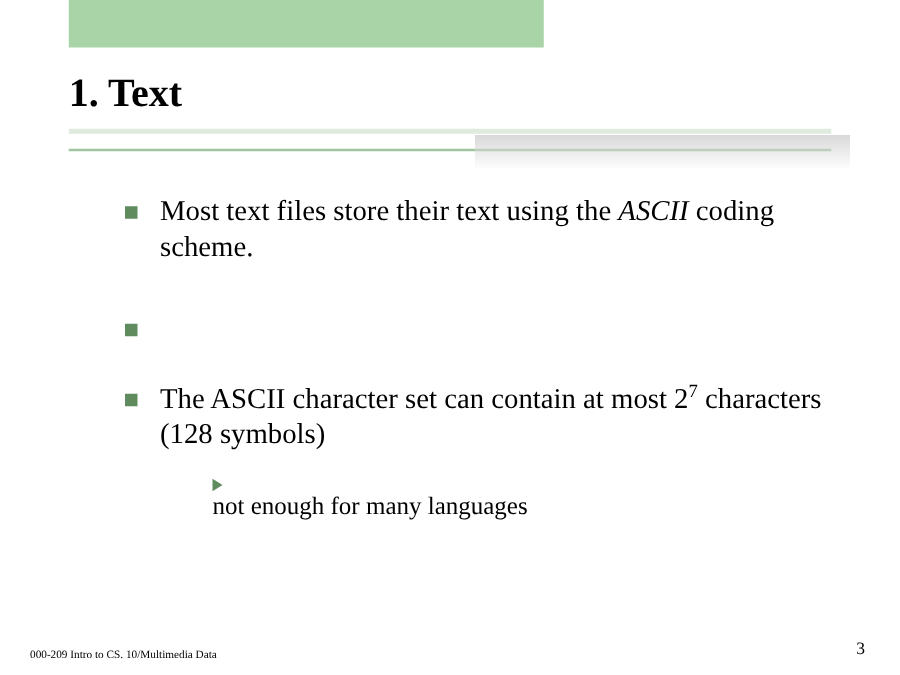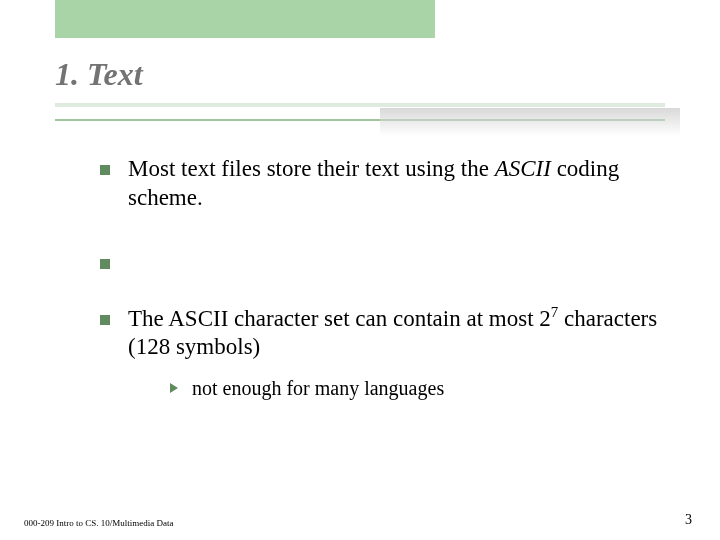--- a/index.html
+++ b/index.html
@@ -19,23 +19,22 @@
   }
   .heading-wrap {
     position: absolute;
     top: 56px;
     left: 55px;
     right: 55px;
   }
   .heading {
     font-size: 32px;
     font-weight: bold;
-    color: #737373;
+    color: #000000;
     padding-bottom: 10px;
-    font-style: italic;
   }
   .underline-outer {
     height: 4px;
     background: #e0ebe0;
     position: relative;
   }
   .underline-inner {
     position: absolute;
     top: 16px;
     left: 0;
@@ -77,20 +76,21 @@
     line-height: 1.25;
     color: #000;
   }
   .italic { font-style: italic; }
   .sup { font-size: 0.65em; vertical-align: super; line-height: 0; }
   .sub-row {
     display: flex;
     align-items: flex-start;
     margin-left: 42px;
     margin-top: 14px;
+    flex-direction: column;
   }
   .tri {
     width: 0; height: 0;
     border-top: 5px solid transparent;
     border-bottom: 5px solid transparent;
     border-left: 8px solid #5f8b5f;
     margin-top: 7px;
     margin-right: 14px;
     flex: 0 0 auto;
   }

